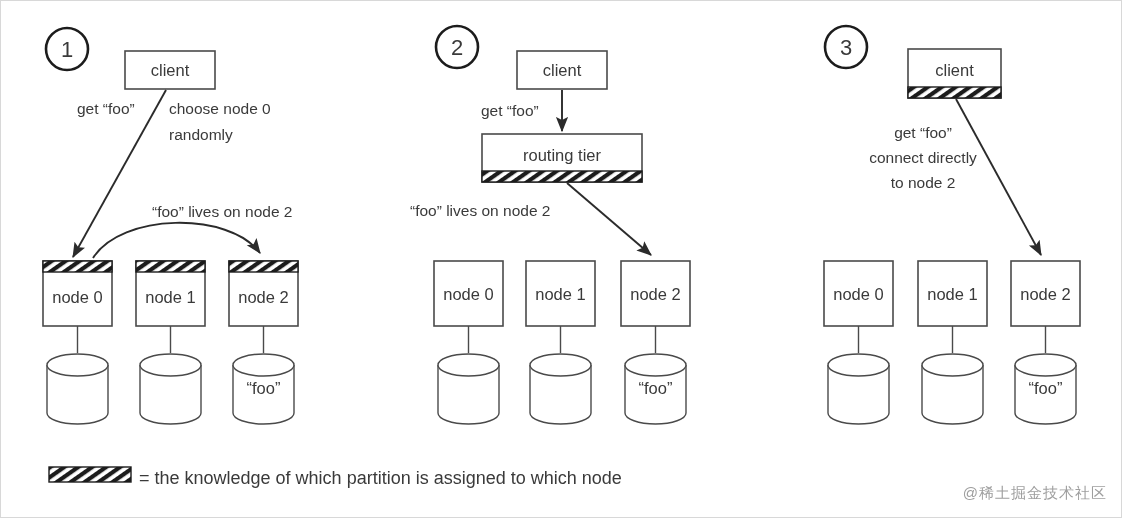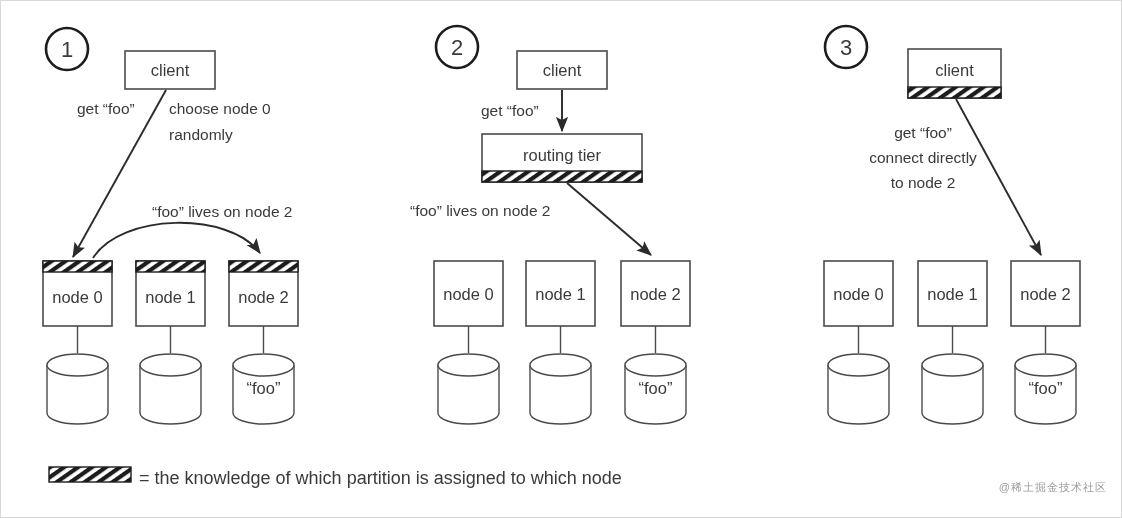--- a/index.html
+++ b/index.html
@@ -60,23 +60,23 @@
     stroke: #1c1c1c;
     stroke-width: 2.6;
   }
   .hatchband {
     stroke: #1c1c1c;
     stroke-width: 1.4;
   }
   .watermark {
     position: absolute;
     right: 14px;
-    bottom: 22px;
+    bottom: 14px;
     font-family: "Liberation Sans", sans-serif;
-    font-size: 11px;
+    font-size: 15px;
     color: #9e9e9e;
     letter-spacing: 1px;
     white-space: nowrap;
   }
 </style>
 </head>
 <body>
 
 <div id="figure">
 

